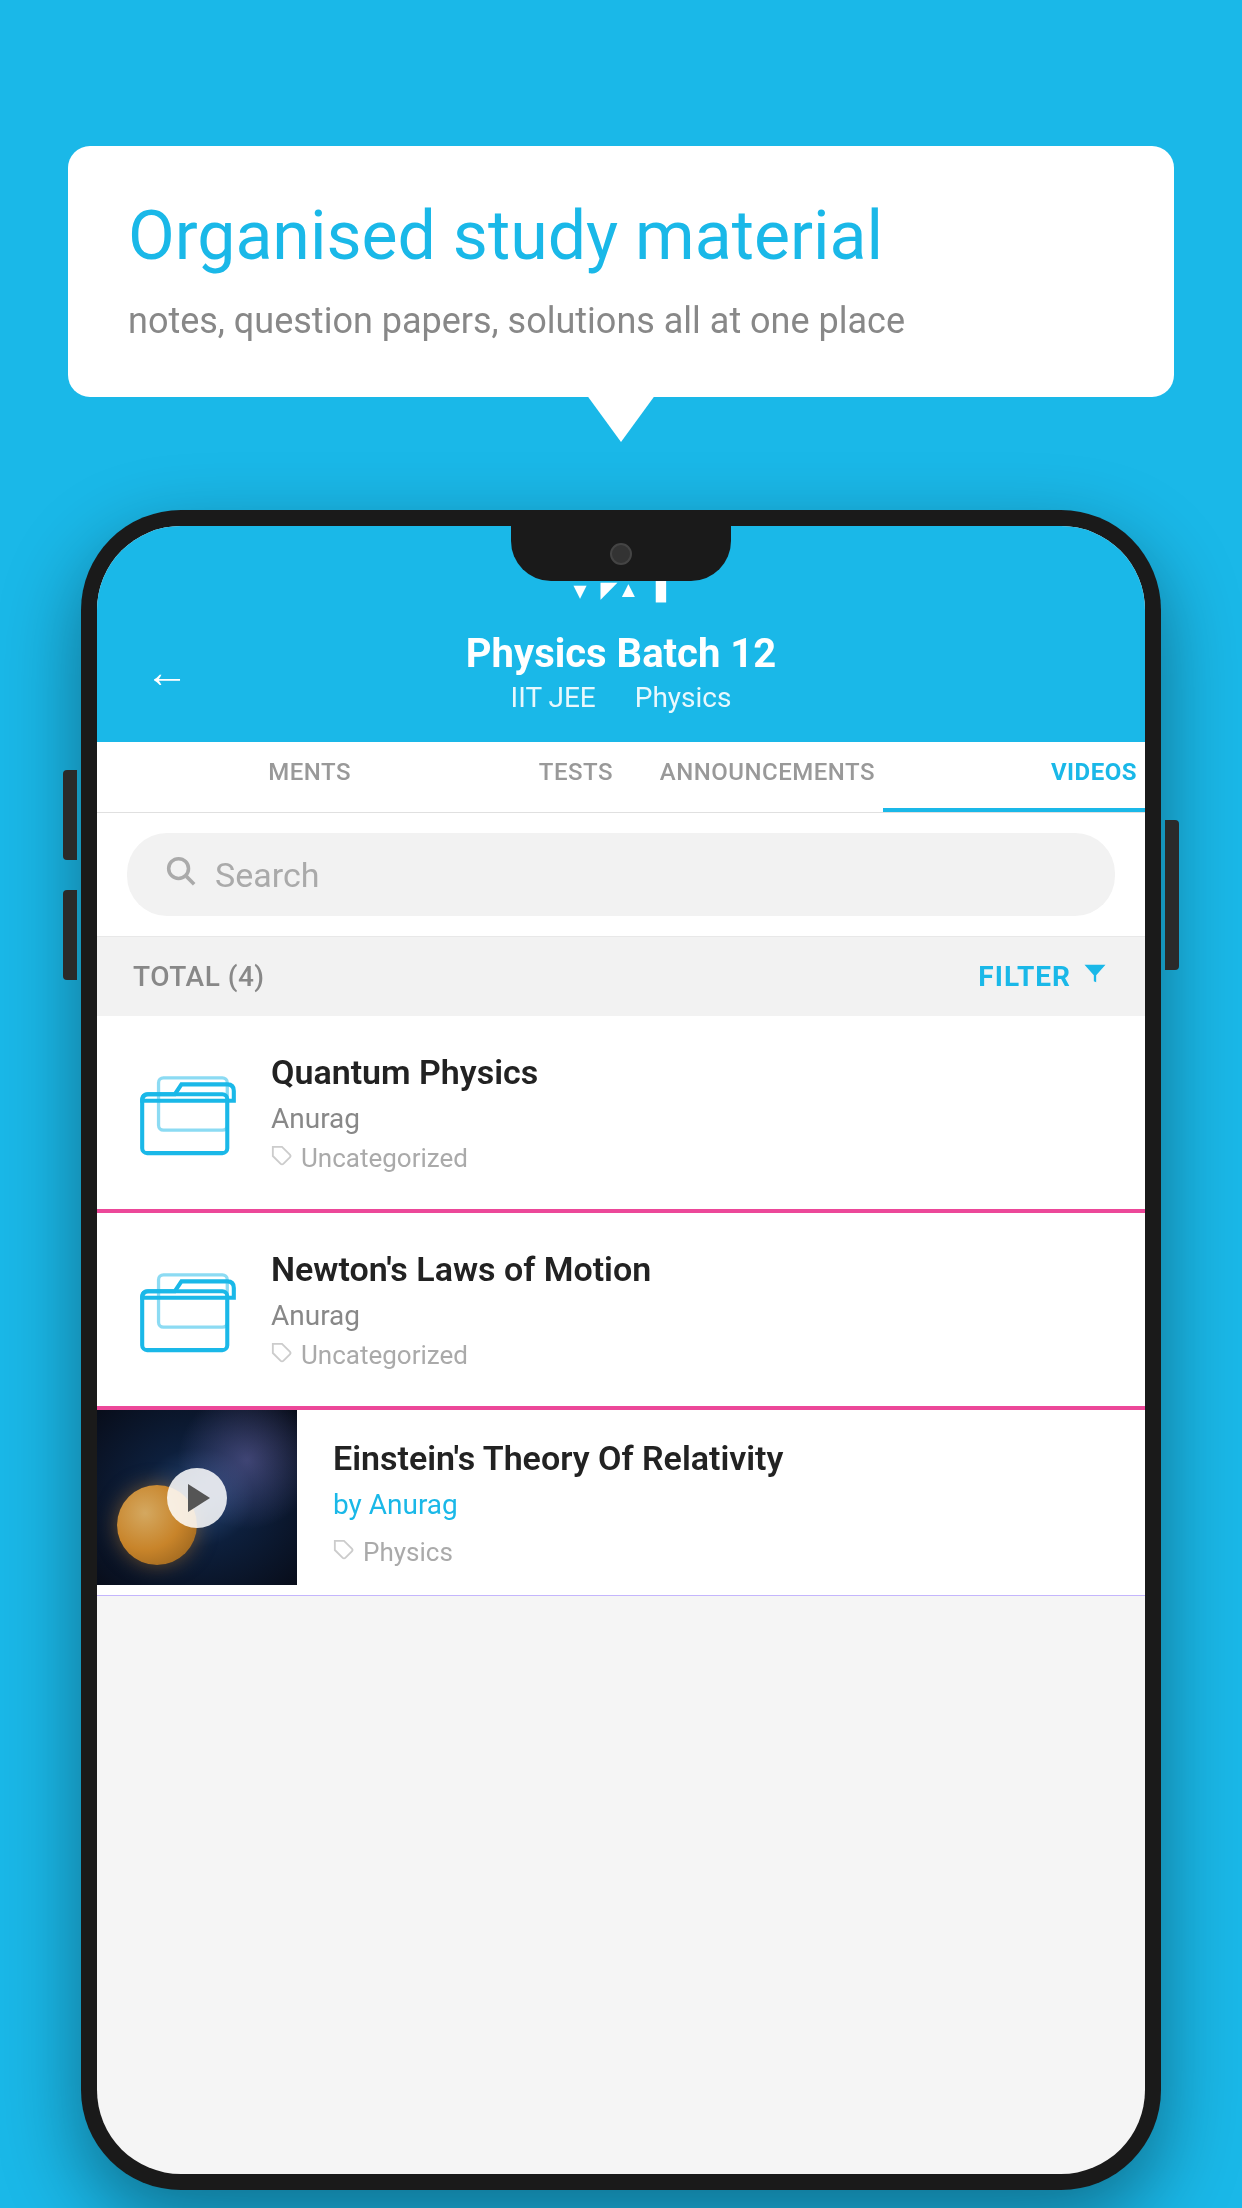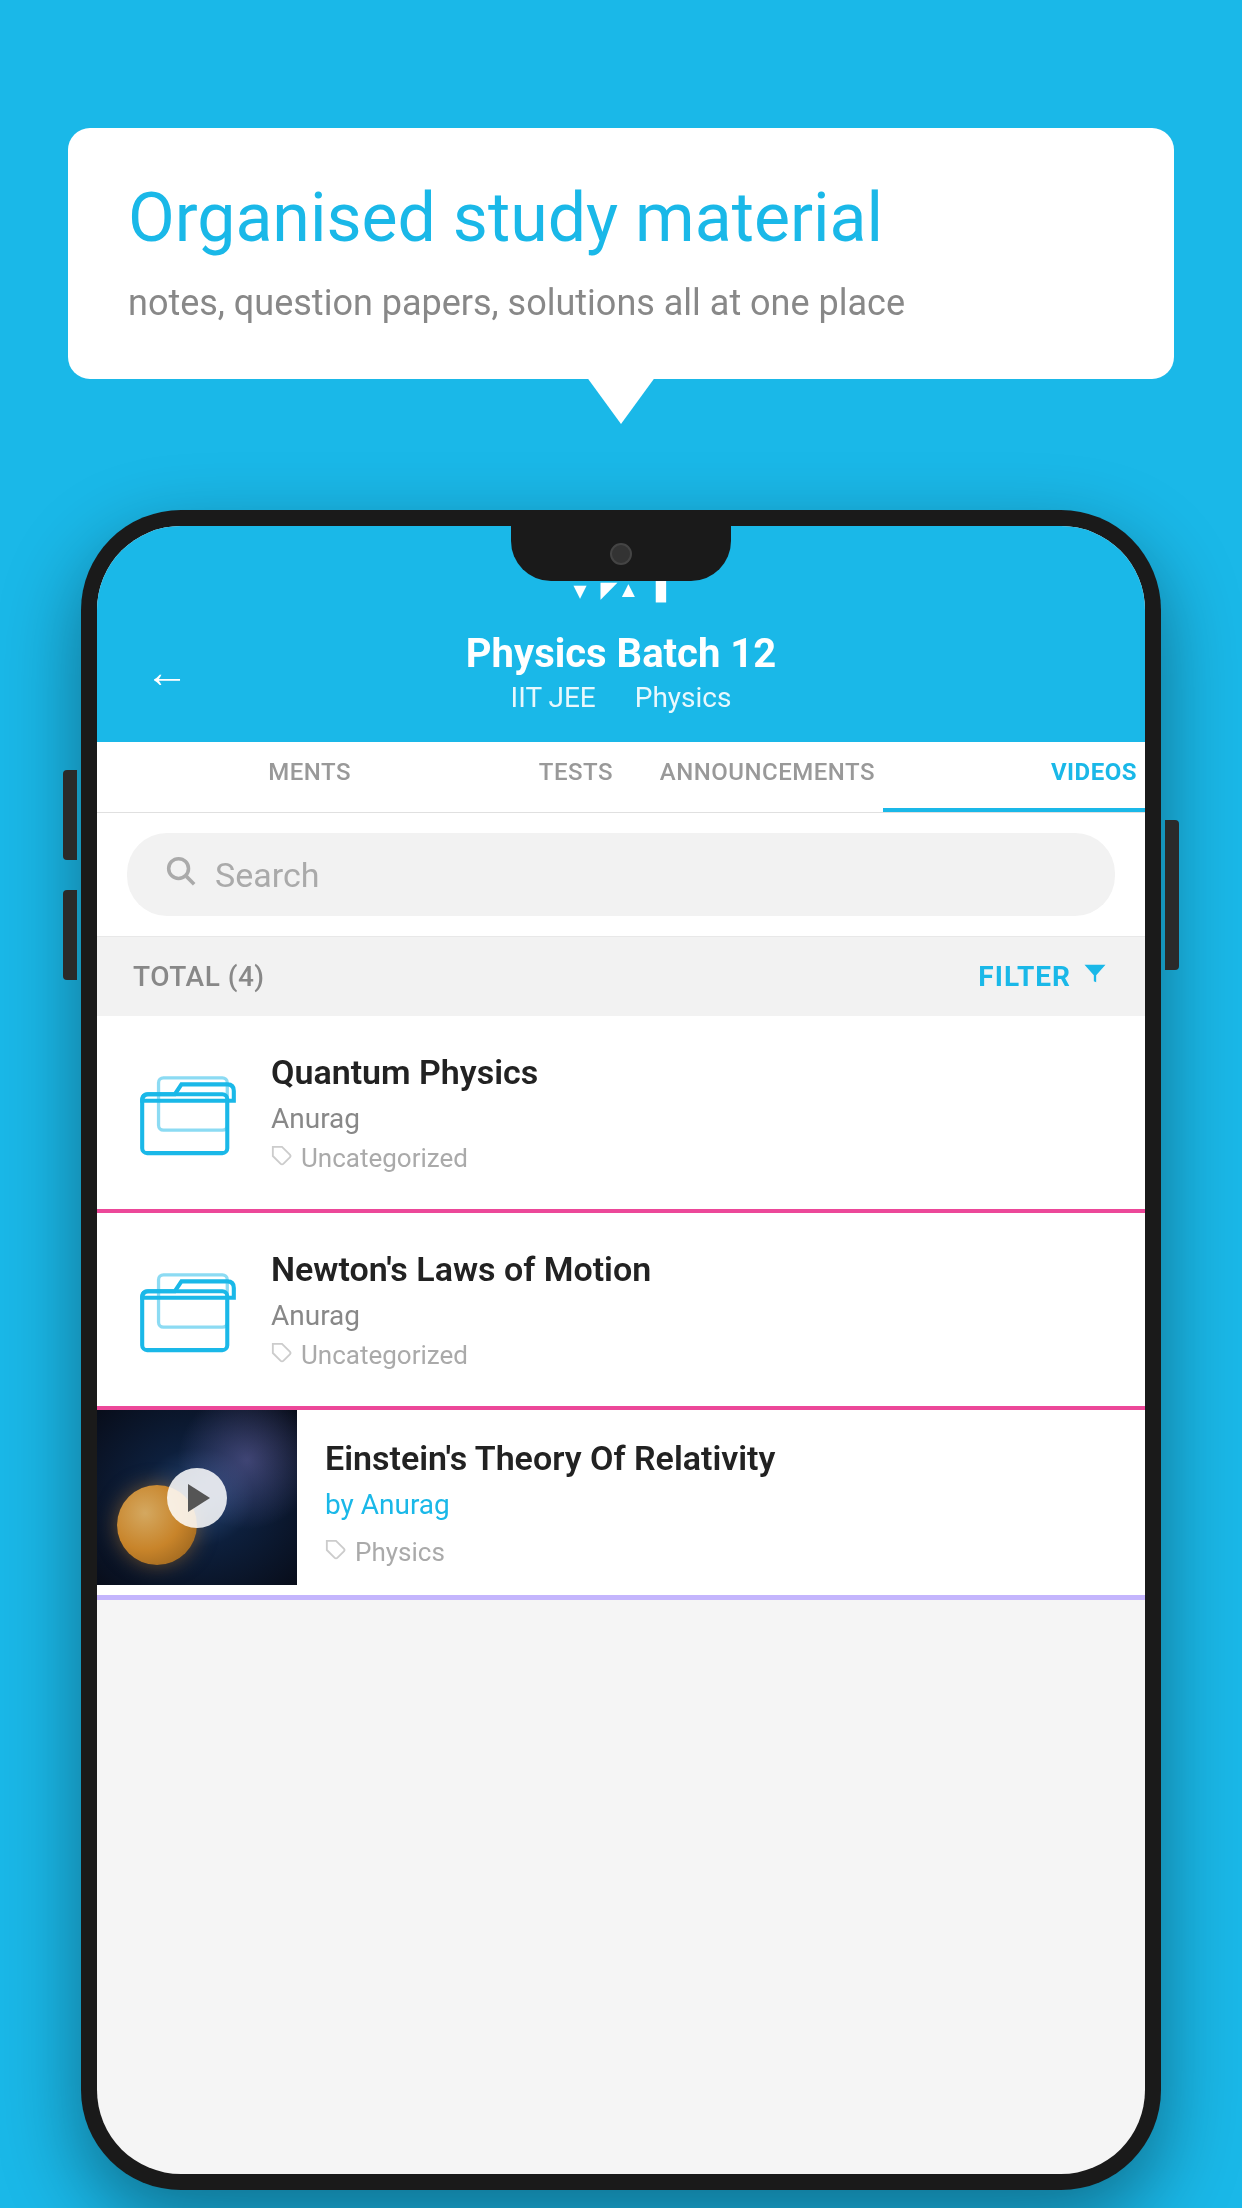--- a/index.html
+++ b/index.html
@@ -9,21 +9,21 @@
       height: 2208px;
       background-color: #1ab8e8;
       font-family: 'Roboto', Arial, sans-serif;
       overflow: hidden;
       position: relative;
     }
 
     
     .speech-bubble-area {
       position: absolute;
-      top: 128px;
+      top: 146px;
       left: 68px;
       right: 68px;
     }
 
     .speech-bubble {
       background: white;
       border-radius: 22px;
       padding: 50px 60px 55px 60px;
       position: relative;
     }
@@ -340,22 +340,22 @@
       color: #aaa;
       font-size: 26px;
     }
 
     
     .video-item-thumb {
       background: white;
       padding: 0;
       display: flex;
       align-items: stretch;
-      gap: 0;
-      border-bottom: 5px solid #c4b5fd;
+      gap: 8px;
+      border-bottom: 1px solid #c4b5fd;
     }
 
     .thumb-img {
       width: 200px;
       height: 175px;
       flex-shrink: 0;
       background: radial-gradient(ellipse at center, #2a4a7a 0%, #0d1f3c 40%, #080d1a 100%);
       position: relative;
       overflow: hidden;
       display: flex;

